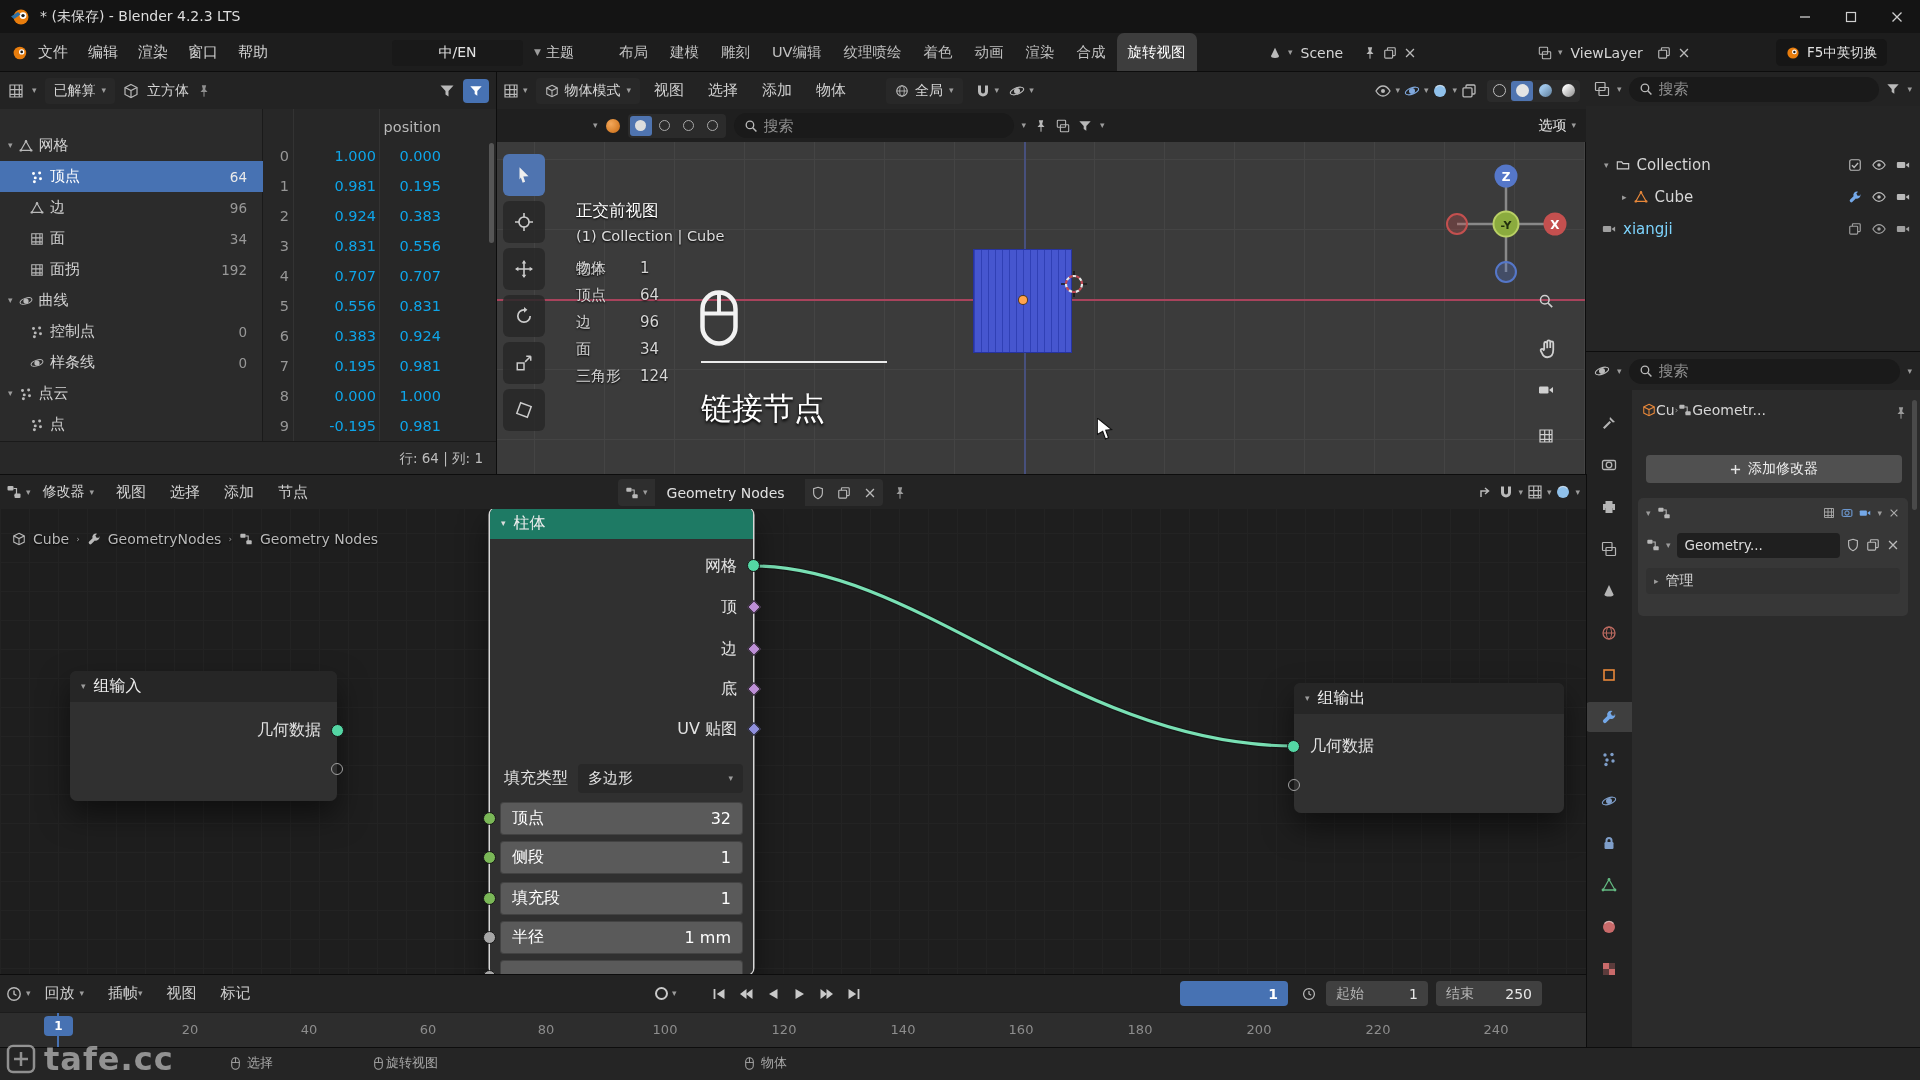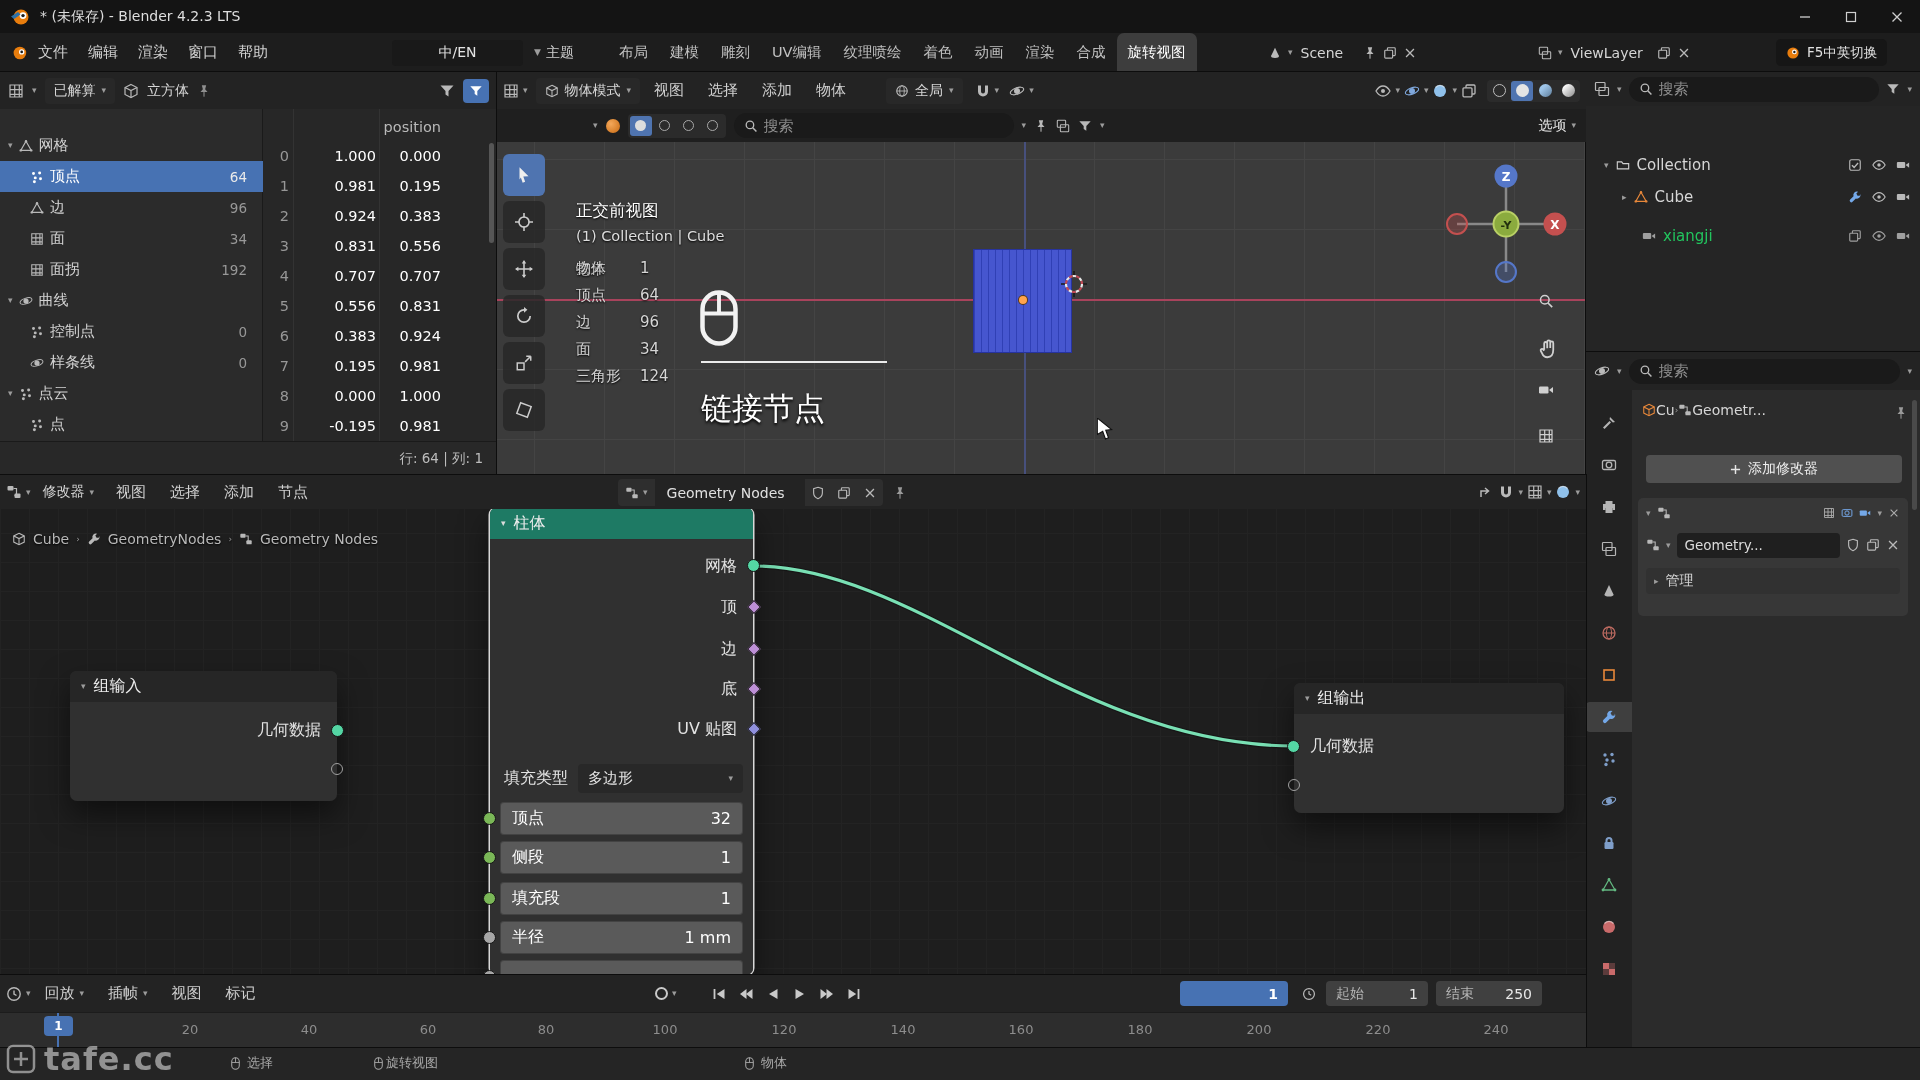--- a/index.html
+++ b/index.html
@@ -24,21 +24,21 @@
 .winbtn{width:46px;height:33px;display:flex;align-items:center;justify-content:center;color:#cfcfcf}
 .node{position:absolute;background:rgba(49,49,49,.97);border-radius:7px;box-shadow:0 14px 30px rgba(0,0,0,.5)}
 .nhead{height:31px;display:flex;align-items:center;gap:8px;padding:0 11px;border-radius:6px 6px 0 0;color:#ededed;font-size:16px}
 .nrow{position:absolute;left:0;right:0;height:34px;display:flex;align-items:center;font-size:16px;color:#e3e3e3}
 .slider{position:absolute;left:10px;right:10px;height:33px;background:#5a5a5a;border-radius:4px;display:flex;align-items:center;justify-content:space-between;padding:0 12px;font-size:16px;color:#fff;box-shadow:inset 0 0 0 1px rgba(0,0,0,.25)}
 .sock{position:absolute;width:13px;height:13px;border-radius:50%;border:1px solid #161616}
 .sockd{position:absolute;width:10px;height:10px;border:1px solid #161616;transform:rotate(45deg)}
 .vsock{position:absolute;width:12px;height:12px;border-radius:50%;border:1.5px solid #a0a0a0}
 .treerow{position:absolute;left:0;width:263px;height:31px;display:flex;align-items:center;gap:6px;padding:0 8px;font-size:15px;color:#d2d2d2}
 .cnt{position:absolute;right:16px;color:#989898;font-size:13.5px}
-.cell{position:absolute;height:30px;line-height:30px;font-size:14.5px;color:#ffffff;text-align:right}
+.cell{position:absolute;height:30px;line-height:30px;font-size:14.5px;color:#0ea5e9;text-align:right}
 .olrow{position:absolute;left:0;right:0;height:30px;display:flex;align-items:center;gap:7px;font-size:15px}
 .olicons{position:absolute;right:10px;display:flex;gap:10px;align-items:center}
 .ptab{width:46px;height:30px;display:flex;align-items:center;justify-content:center}
 .ptab.act{background:#3f3f3f;border-radius:4px 0 0 4px}
 .field{background:#404040;border-radius:4px;height:25px;display:flex;align-items:center;justify-content:space-between;padding:0 10px;font-size:14px;color:#e8e8e8}
 .tbtn{width:25px;height:22px;display:flex;align-items:center;justify-content:center;color:#c9c9c9}
 .ticklbl{position:absolute;transform:translateX(-50%);top:9px;font-size:13px;color:#8d8d8d}
 .toolbtn{width:42px;height:42px;border-radius:6px;background:rgba(40,40,40,.85);display:flex;align-items:center;justify-content:center;color:#cfcfcf}
 .toolbtn.act{background:#4f74b0}
 .shadebtn{width:22px;height:20px;display:flex;align-items:center;justify-content:center;border-radius:3px}
@@ -662,21 +662,21 @@
             <use href="#s-wrench"></use>
           </svg>
         <svg class="i14">
             <use href="#s-eye"></use>
           </svg>
         <svg class="i14">
             <use href="#s-cam"></use>
           </svg>
       </span>
     </div>
-    <div class="olrow" style="top:149px;padding-left:56px;color:#22c55e">
+    <div class="olrow" style="top:142px;padding-left:16px;color:#7dd3fc">
       <svg class="i14" style="color:#9f9f9f">
           <use href="#s-cam"></use>
         </svg>
       <span>xiangji</span>
       <span class="olicons" style="color:#9f9f9f">
         <svg class="i14" style="color:#9f9f9f">
             <use href="#s-copy"></use>
           </svg>
         <svg class="i14" style="color:#9f9f9f">
             <use href="#s-eye"></use>
@@ -1014,21 +1014,21 @@
   <div class="reg" style="left:0;top:975px;width:1586px;height:73px;background:#2d2d2d;overflow:hidden">
     <div class="hdr" style="height:37px;gap:4px;padding:0 6px">
       <svg class="i">
           <use href="#s-clock"></use>
         </svg>
         <span class="chev">▾</span>
       <span class="menu" style="gap:5px">
           <span>回放</span>
           <span class="chev">▾</span>
         </span>
-      <span class="menu" style="gap:5px">
+      <span class="menu" style="">
           <span>插帧</span>
           <span class="chev">▾</span>
         </span>
       <span class="menu">视图</span>
       <span class="menu">标记</span>
       <span class="abs row" style="left:655px;gap:4px">
           <span style="width:13px;height:13px;border-radius:50%;border:2px solid #c9c9c9"></span>
           <span class="chev">▾</span>
         </span>
       <span class="abs row" style="left:706px;gap:2px">

